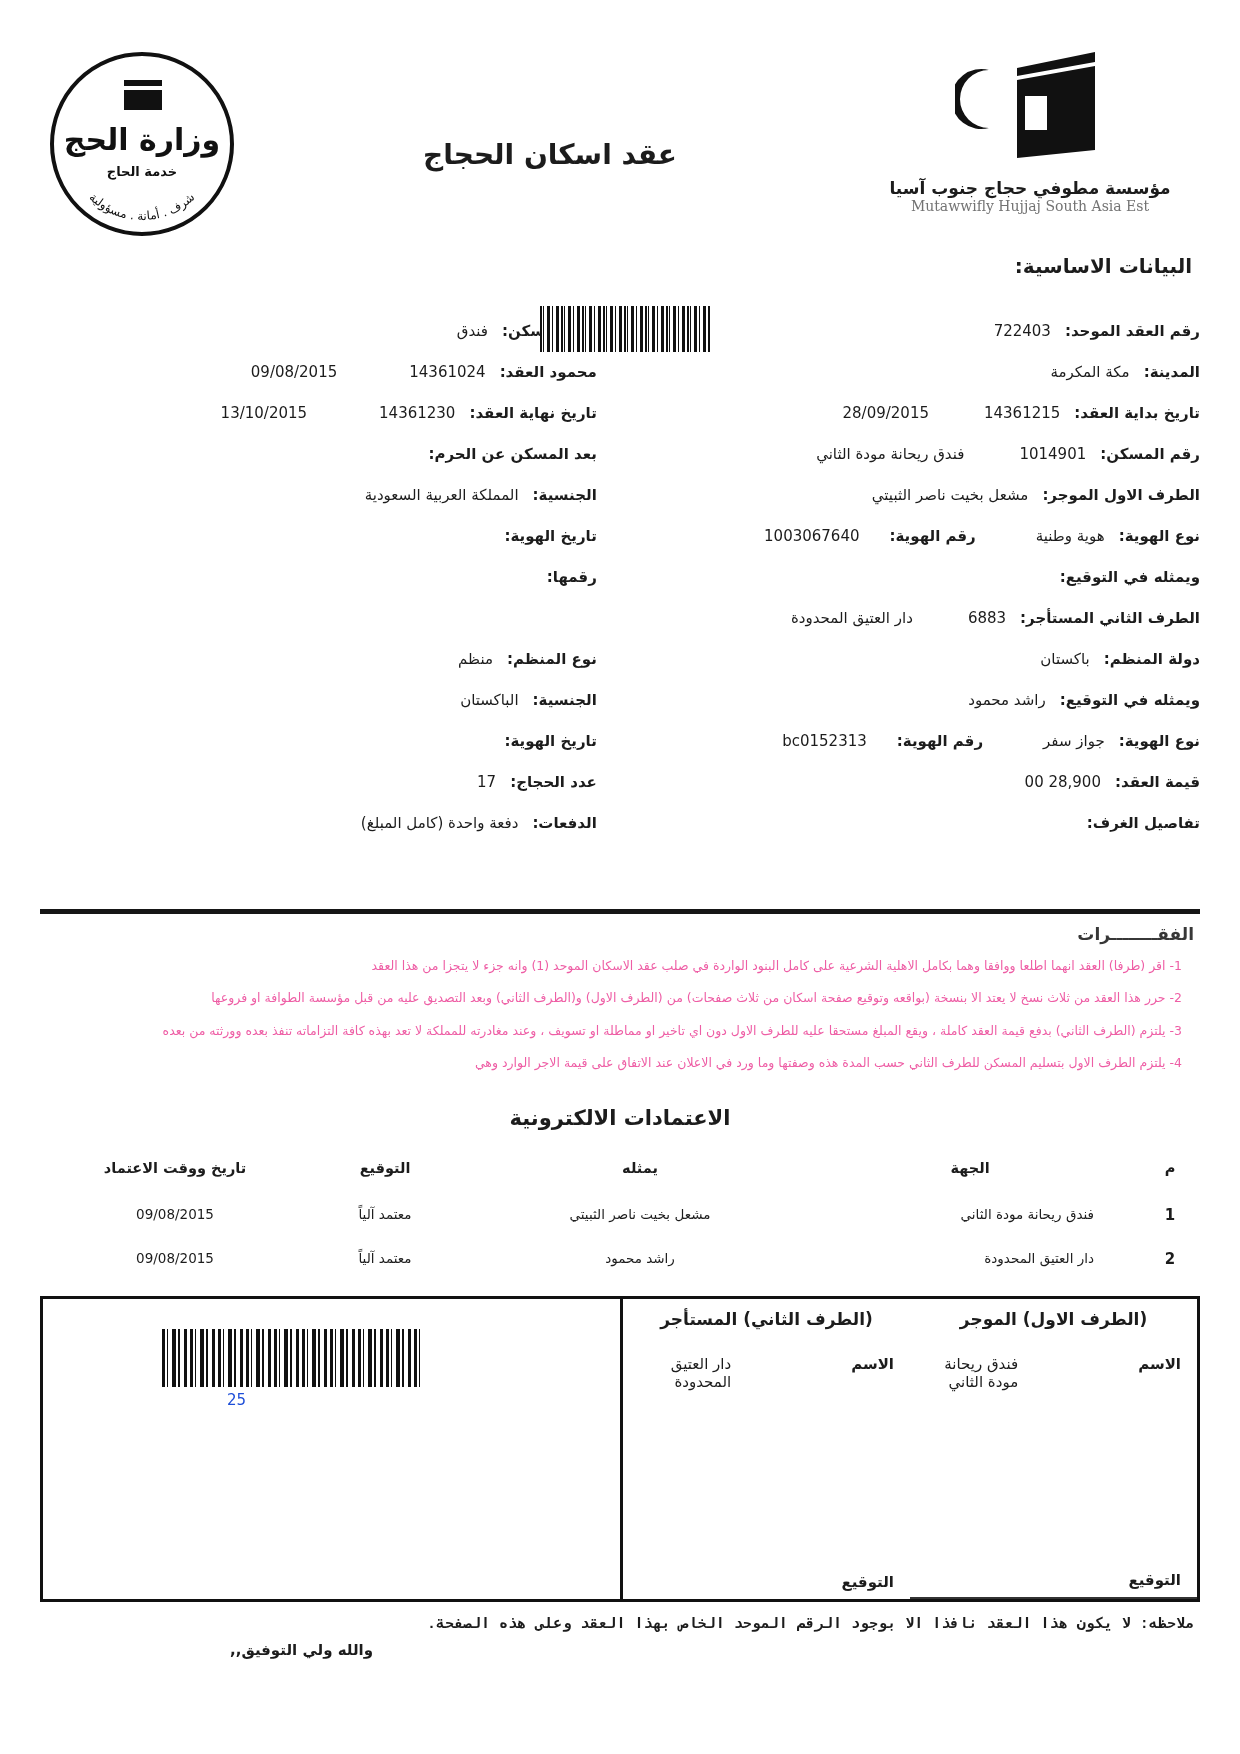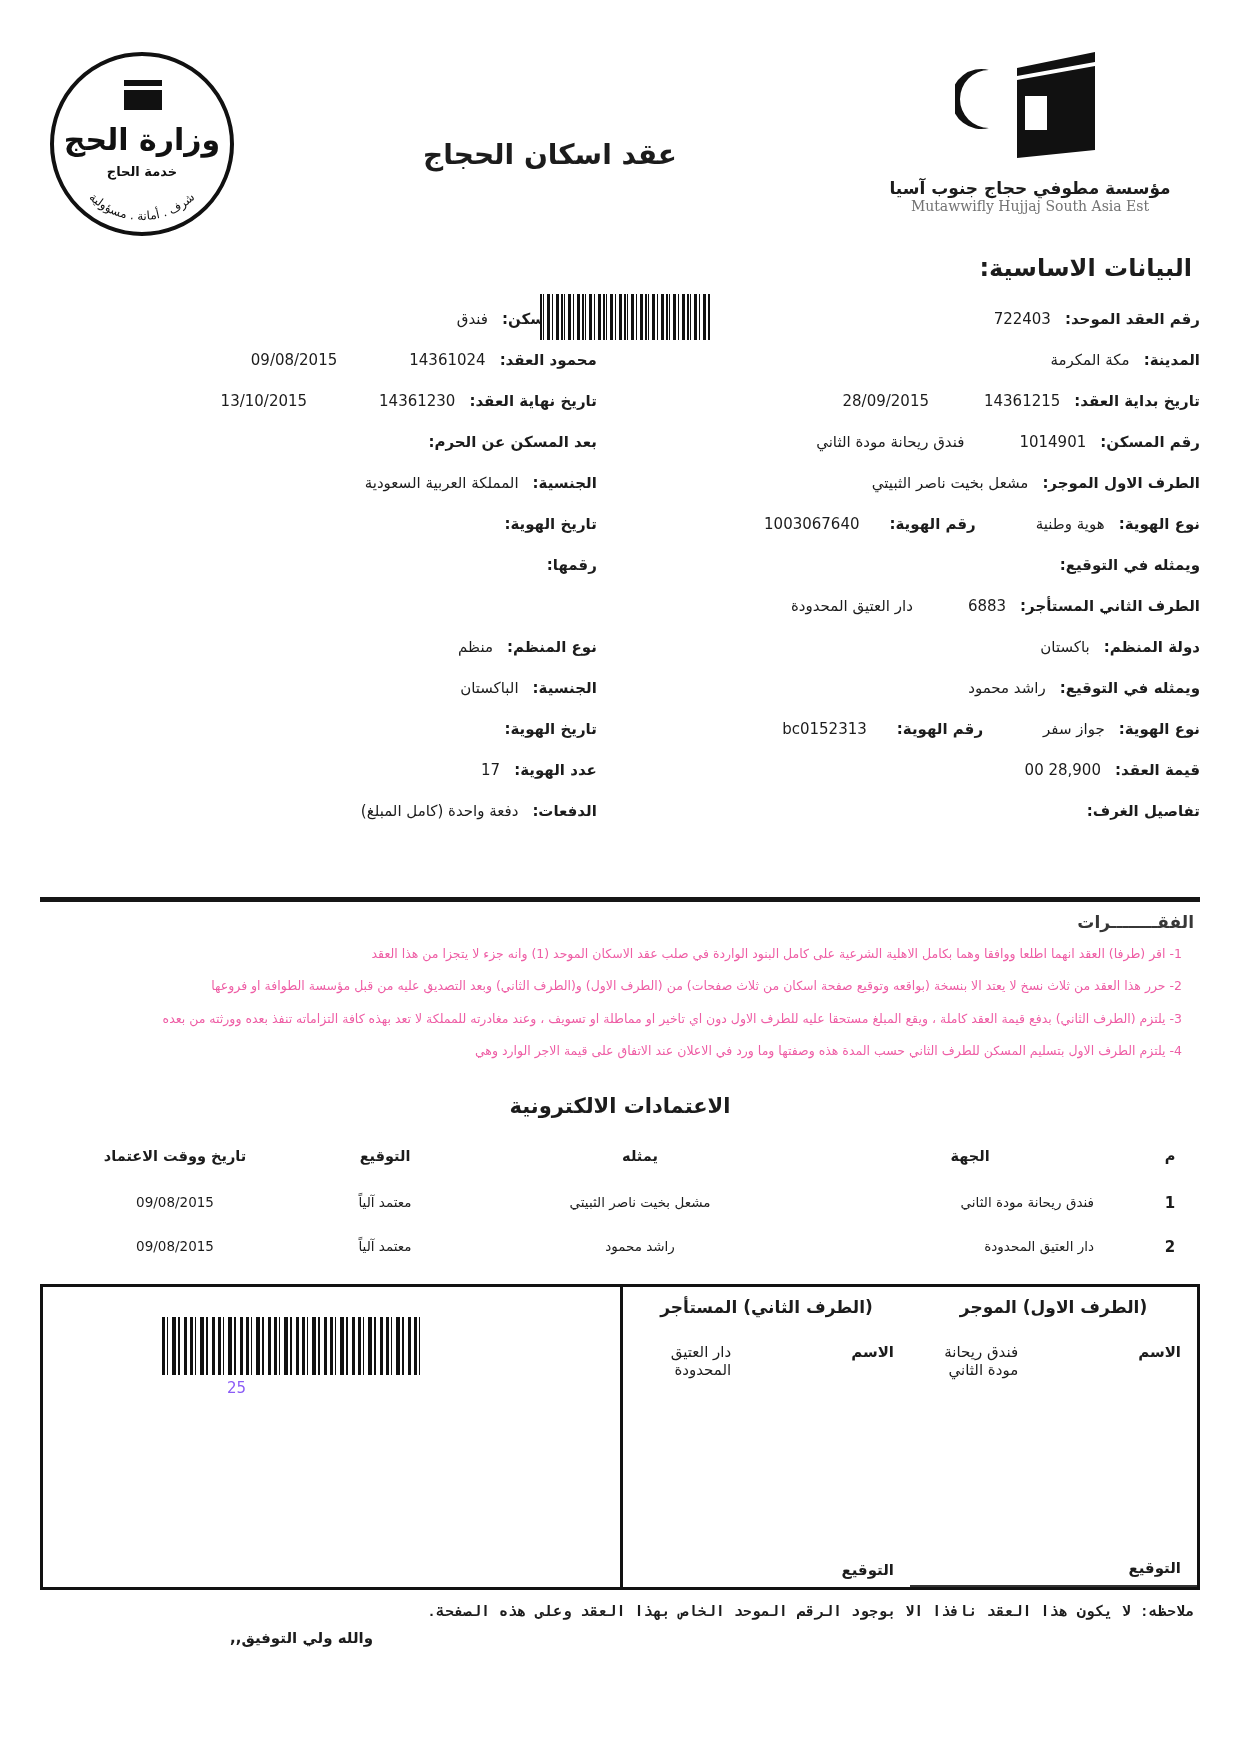--- a/index.html
+++ b/index.html
@@ -11,21 +11,21 @@
   }
   
   .hdr{display:flex;justify-content:space-between;align-items:flex-start;height:212px;}
   .org-block{width:340px;text-align:center;padding-top:14px;}
   .org-icons{display:flex;justify-content:center;align-items:flex-start;gap:6px;height:128px;}
   .org-ar{font-size:17px;font-weight:bold;margin-top:2px;white-space:nowrap;}
   .org-en{font-family:"DejaVu Serif", serif;font-size:14px;color:#737373;direction:ltr;white-space:nowrap;}
   .doc-title{flex:1;text-align:center;font-size:28px;font-weight:bold;margin-top:104px;letter-spacing:1px;}
   .stamp-wrap{width:200px;padding-top:12px;}
   
-  .sec-h{font-size:24px;font-weight:bold;margin:8px 8px 16px 0;}
+  .sec-h{font-size:20px;font-weight:bold;margin:8px 8px 32px 0;}
   .data-rows{position:relative;}
   .drow{display:flex;height:41px;align-items:center;font-size:15px;}
   .dcell{display:flex;align-items:center;white-space:nowrap;}
   .rcell{width:52%;}
   .lcell{width:48%;}
   .lbl{font-weight:bold;}
   .val{margin-inline-start:14px;}
   .l2{margin-inline-start:60px;}
   .v2{margin-inline-start:30px;}
   .ext{margin-inline-start:55px;}
@@ -63,21 +63,21 @@
   .bczone{display:flex;flex-direction:column;align-items:center;padding-top:30px;}
   .bc2{
     width:260px;height:58px;position:relative;left:-40px;
     background:repeating-linear-gradient(90deg,
       #111 0px,#111 3px,#fff 3px,#fff 5px,
       #111 5px,#111 6px,#fff 6px,#fff 10px,
       #111 10px,#111 14px,#fff 14px,#fff 16px,
       #111 16px,#111 18px,#fff 18px,#fff 22px,
       #111 22px,#111 25px,#fff 25px,#fff 28px);
   }
-  .bcnum{font-size:15px;margin-top:4px;position:relative;left:-95px;color:#8b5cf6;}
+  .bcnum{font-size:15px;margin-top:4px;position:relative;left:-95px;color:#1d4ed8;}
   
   .note{margin-top:12px;font-size:15px;font-weight:bold;text-align:right;padding-right:6px;font-family:Liberation Mono, monospace;}
   .closing{font-size:15px;font-weight:bold;text-align:left;padding-left:190px;margin-top:8px;}
   
   svg text{font-family:"DejaVu Sans", sans-serif;}
 </style>
 </head>
 <body>
 
 <div class="page">
@@ -277,21 +277,21 @@
       </div>
     </div>
 
     <div class="drow">
       <div class="dcell rcell">
         <span class="lbl">قيمة العقد:</span>
         <span class="val">28,900 00</span>
 
       </div>
       <div class="dcell lcell">
-        <span class="lbl">عدد الهوية:</span>
+        <span class="lbl">عدد الحجاج:</span>
         <span class="val">17</span>
 
       </div>
     </div>
 
     <div class="drow">
       <div class="dcell rcell">
         <span class="lbl">تفاصيل الغرف:</span>
         <span class="val"></span>
 

